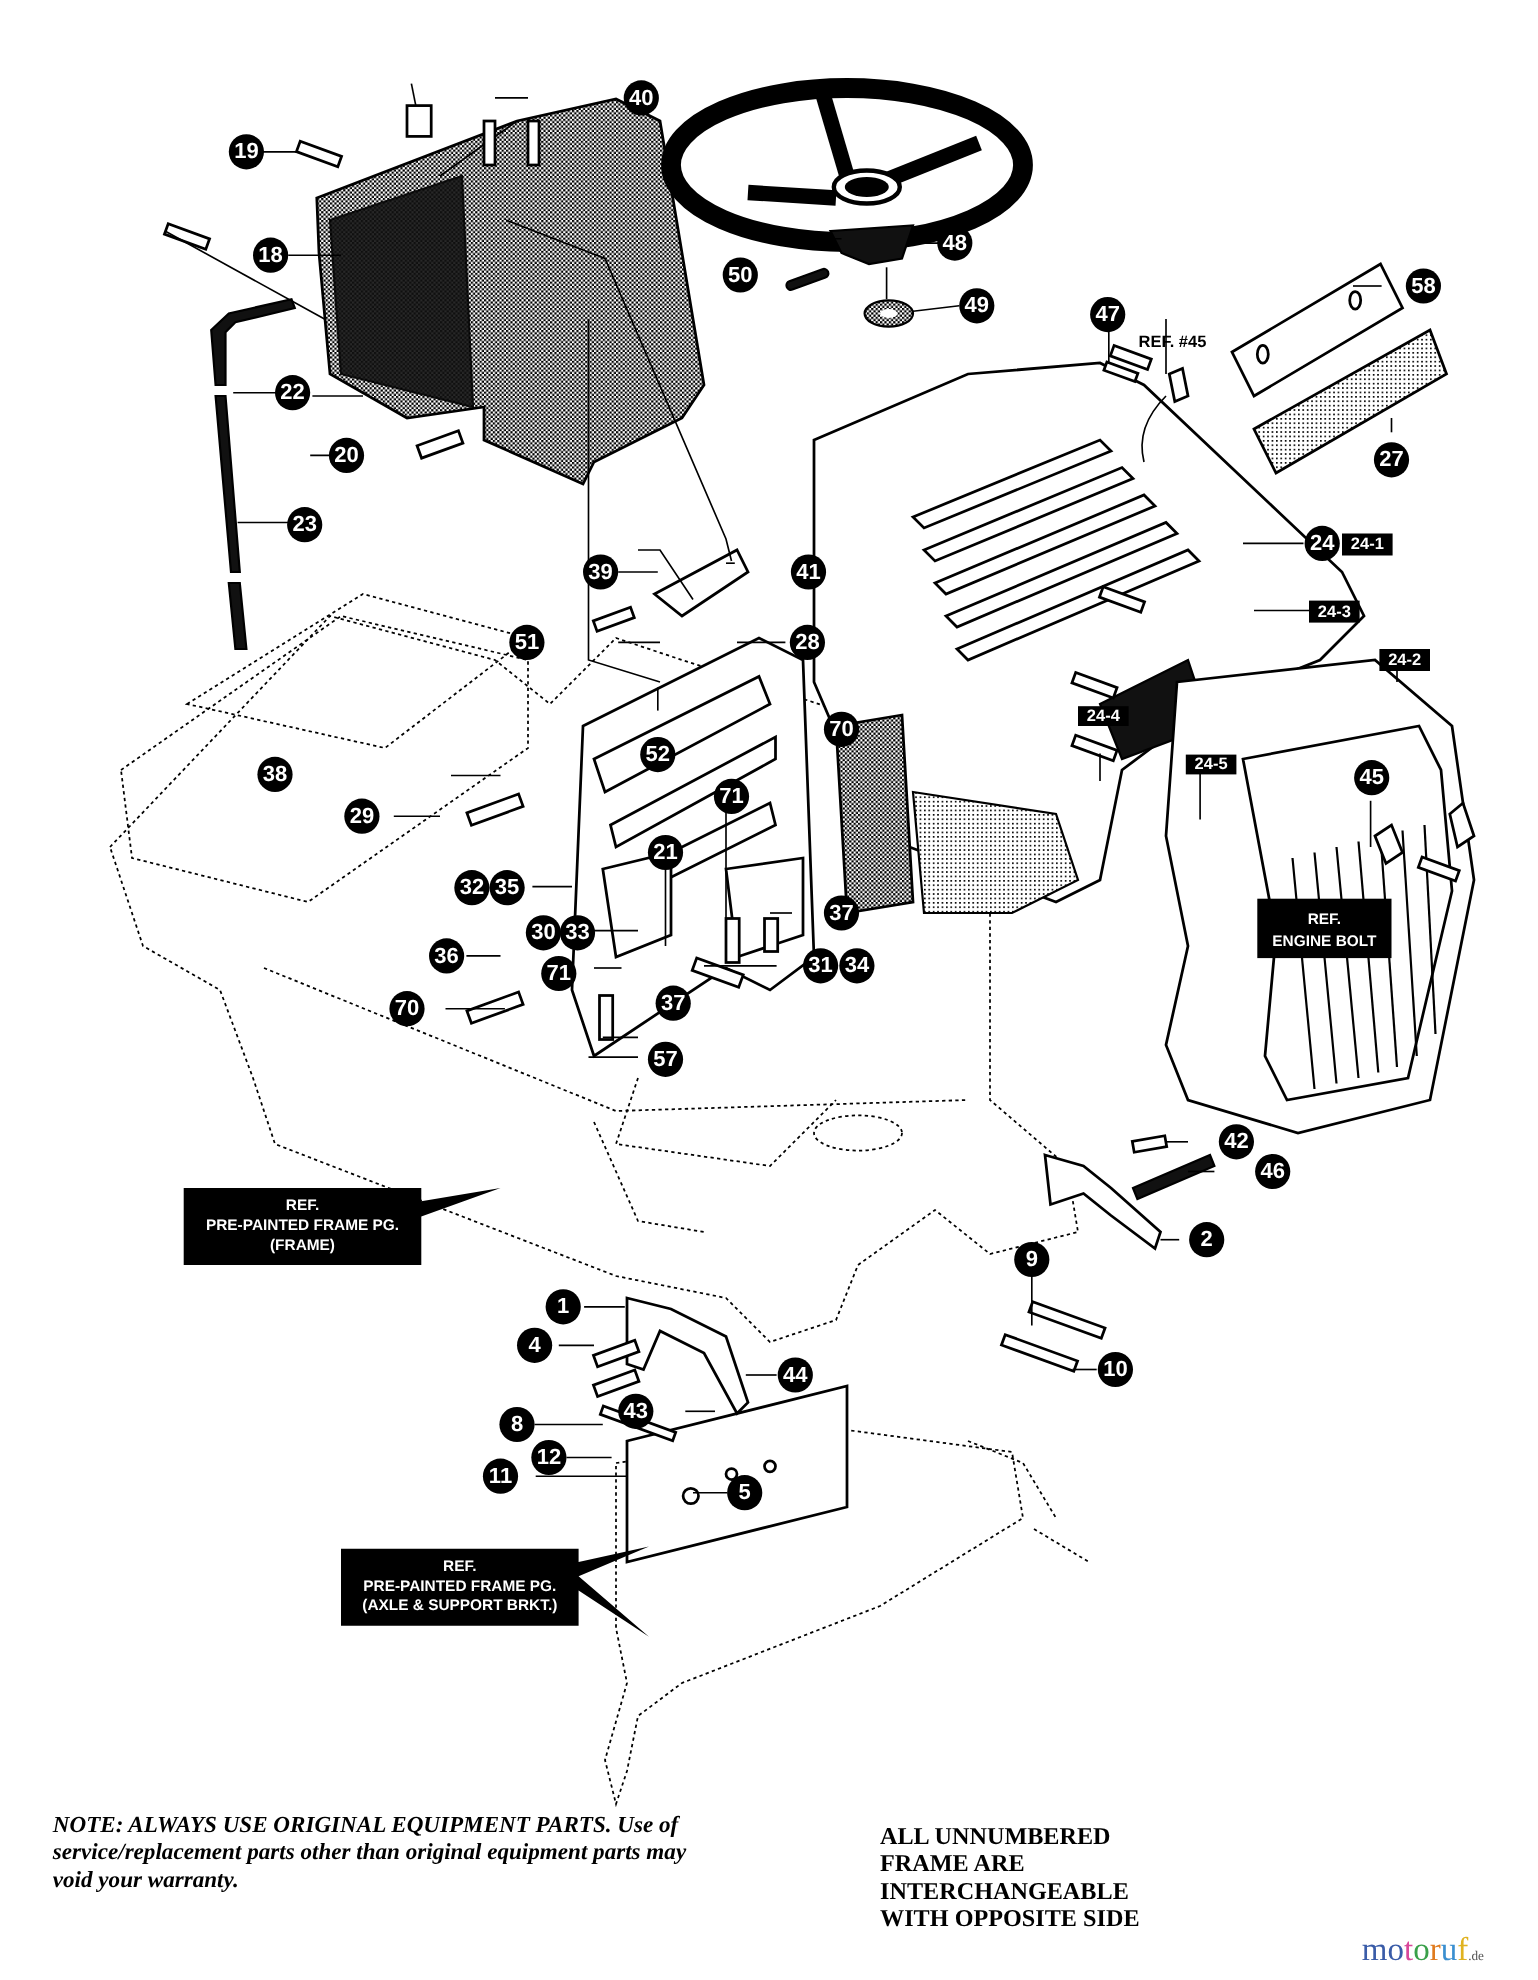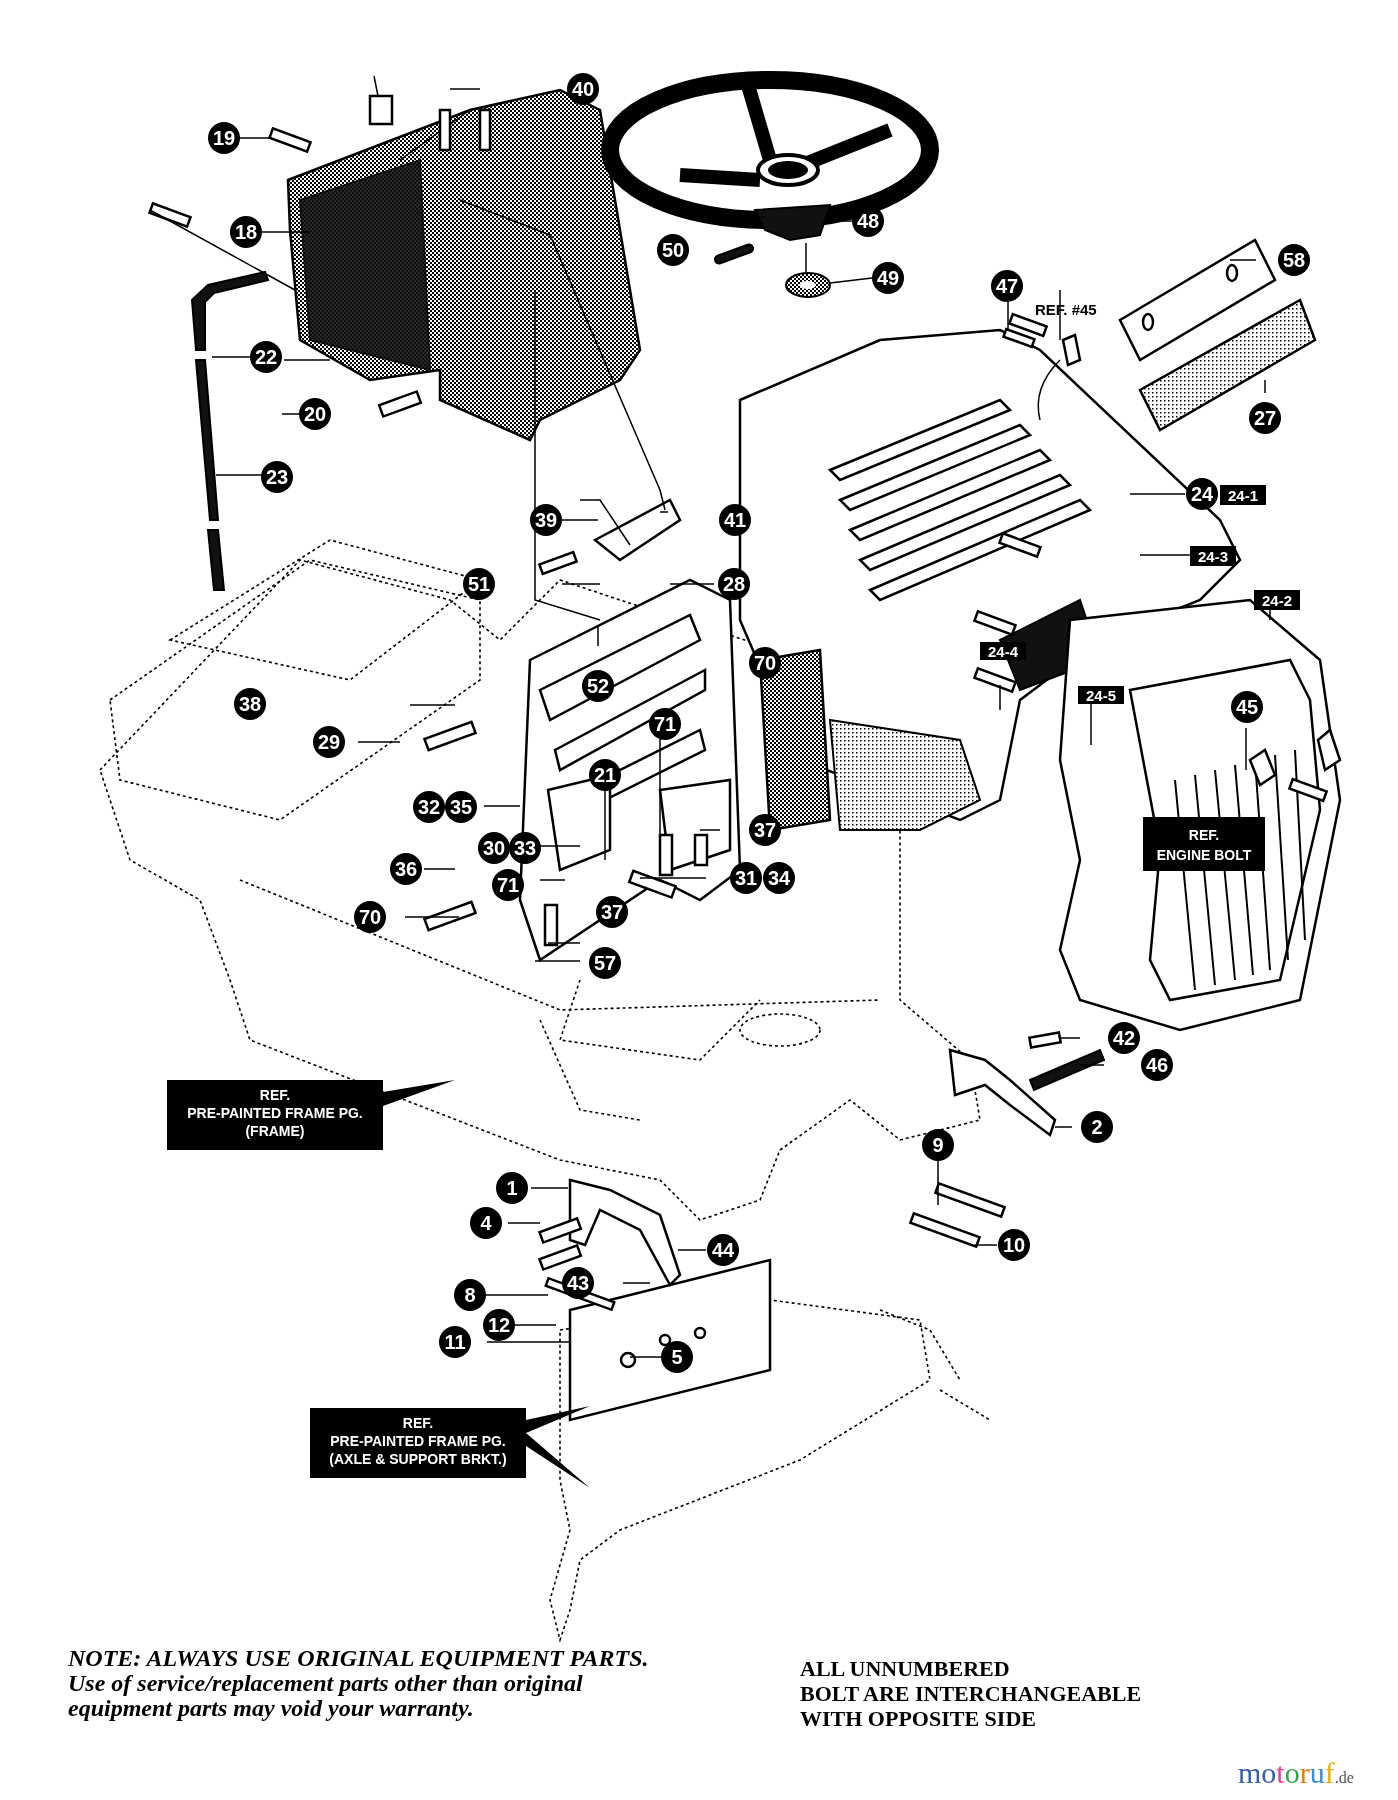--- a/index.html
+++ b/index.html
@@ -10,25 +10,25 @@
   .leader { stroke: #000; stroke-width: 1.5; fill: none; }
   .part { fill: #fff; stroke: #000; stroke-width: 2.5; }
   .part-dark { fill: url(#dots); stroke: #000; stroke-width: 2.5; }
   .part-black { fill: #111; stroke: #000; stroke-width: 2; }
   .ghost { fill: none; stroke: #000; stroke-width: 1.6; stroke-dasharray: 3 3; }
   .tag-box { fill: #000; }
   .tag-text { fill: #fff; font-family: "Liberation Sans", sans-serif; font-weight: bold; font-size: 15px; text-anchor: middle; dominant-baseline: central; }
   .ref-box-text { fill: #fff; font-family: "Liberation Sans", sans-serif; font-weight: bold; font-size: 14px; text-anchor: middle; }
   .ref-label-text { fill: #000; font-family: "Liberation Sans", sans-serif; font-weight: bold; font-size: 15px; }
   .note { position: absolute; font-family: "Liberation Serif", serif; font-weight: bold; font-style: italic; color: #000; }
-  .note-left { left: 68px; top: 1646px; width: 600px; font-size: 24px; line-height: 25px; }
+  .note-left { left: 48px; top: 1646px; width: 600px; font-size: 21px; line-height: 25px; }
   .note-right { left: 800px; top: 1656px; width: 360px; font-size: 22px; line-height: 25px; text-align: left; font-style: normal; }
   .watermark { position: absolute; left: 1238px; top: 1756px; font-family: "Liberation Serif", serif; font-size: 30px; letter-spacing: 0px; }
   .watermark span { display: inline-block; }
-  .watermark .suffix { font-size: 16px; color: #555; }
+  .watermark .suffix { font-size: 12px; color: #555; }
 </style>
 </head>
 <body>
 
 <svg id="diagram" viewBox="0 0 1398 1800" xmlns="http://www.w3.org/2000/svg">
   <defs>
     <pattern id="dots" width="4" height="4" patternUnits="userSpaceOnUse">
       <rect width="4" height="4" fill="#fff"></rect>
       <rect width="2" height="2" fill="#000"></rect>
       <rect x="2" y="2" width="2" height="2" fill="#000"></rect>
@@ -482,19 +482,19 @@
     <polygon class="tag-box" points="310,1408 526,1408 526,1420 590,1406 526,1433 590,1488 526,1446 526,1478 310,1478"></polygon>
     <text class="ref-box-text" x="418" y="1428">REF.</text>
     <text class="ref-box-text" x="418" y="1446">PRE-PAINTED FRAME PG.</text>
     <text class="ref-box-text" x="418" y="1464">(AXLE &amp; SUPPORT BRKT.)</text>
   </g>
 </svg>
 
 <div class="note note-left">NOTE: ALWAYS USE ORIGINAL EQUIPMENT PARTS. Use of service/replacement parts other than original equipment parts may void your warranty.</div>
 <div class="note note-right">
   <div>ALL UNNUMBERED</div>
-  <div>BOLT ARE INTERCHANGEABLE</div>
+  <div>FRAME ARE INTERCHANGEABLE</div>
   <div>WITH OPPOSITE SIDE</div>
 </div>
 
 <div class="watermark">
   <span style="color: rgb(58, 92, 168);">m</span><span style="color: rgb(58, 92, 168);">o</span><span style="color: rgb(217, 71, 154);">t</span><span style="color: rgb(58, 160, 74);">o</span><span style="color: rgb(224, 123, 31);">r</span><span style="color: rgb(58, 143, 208);">u</span><span style="color: rgb(224, 178, 31);">f</span><span class="suffix">.de</span>
 </div>
 
 </body></html>

